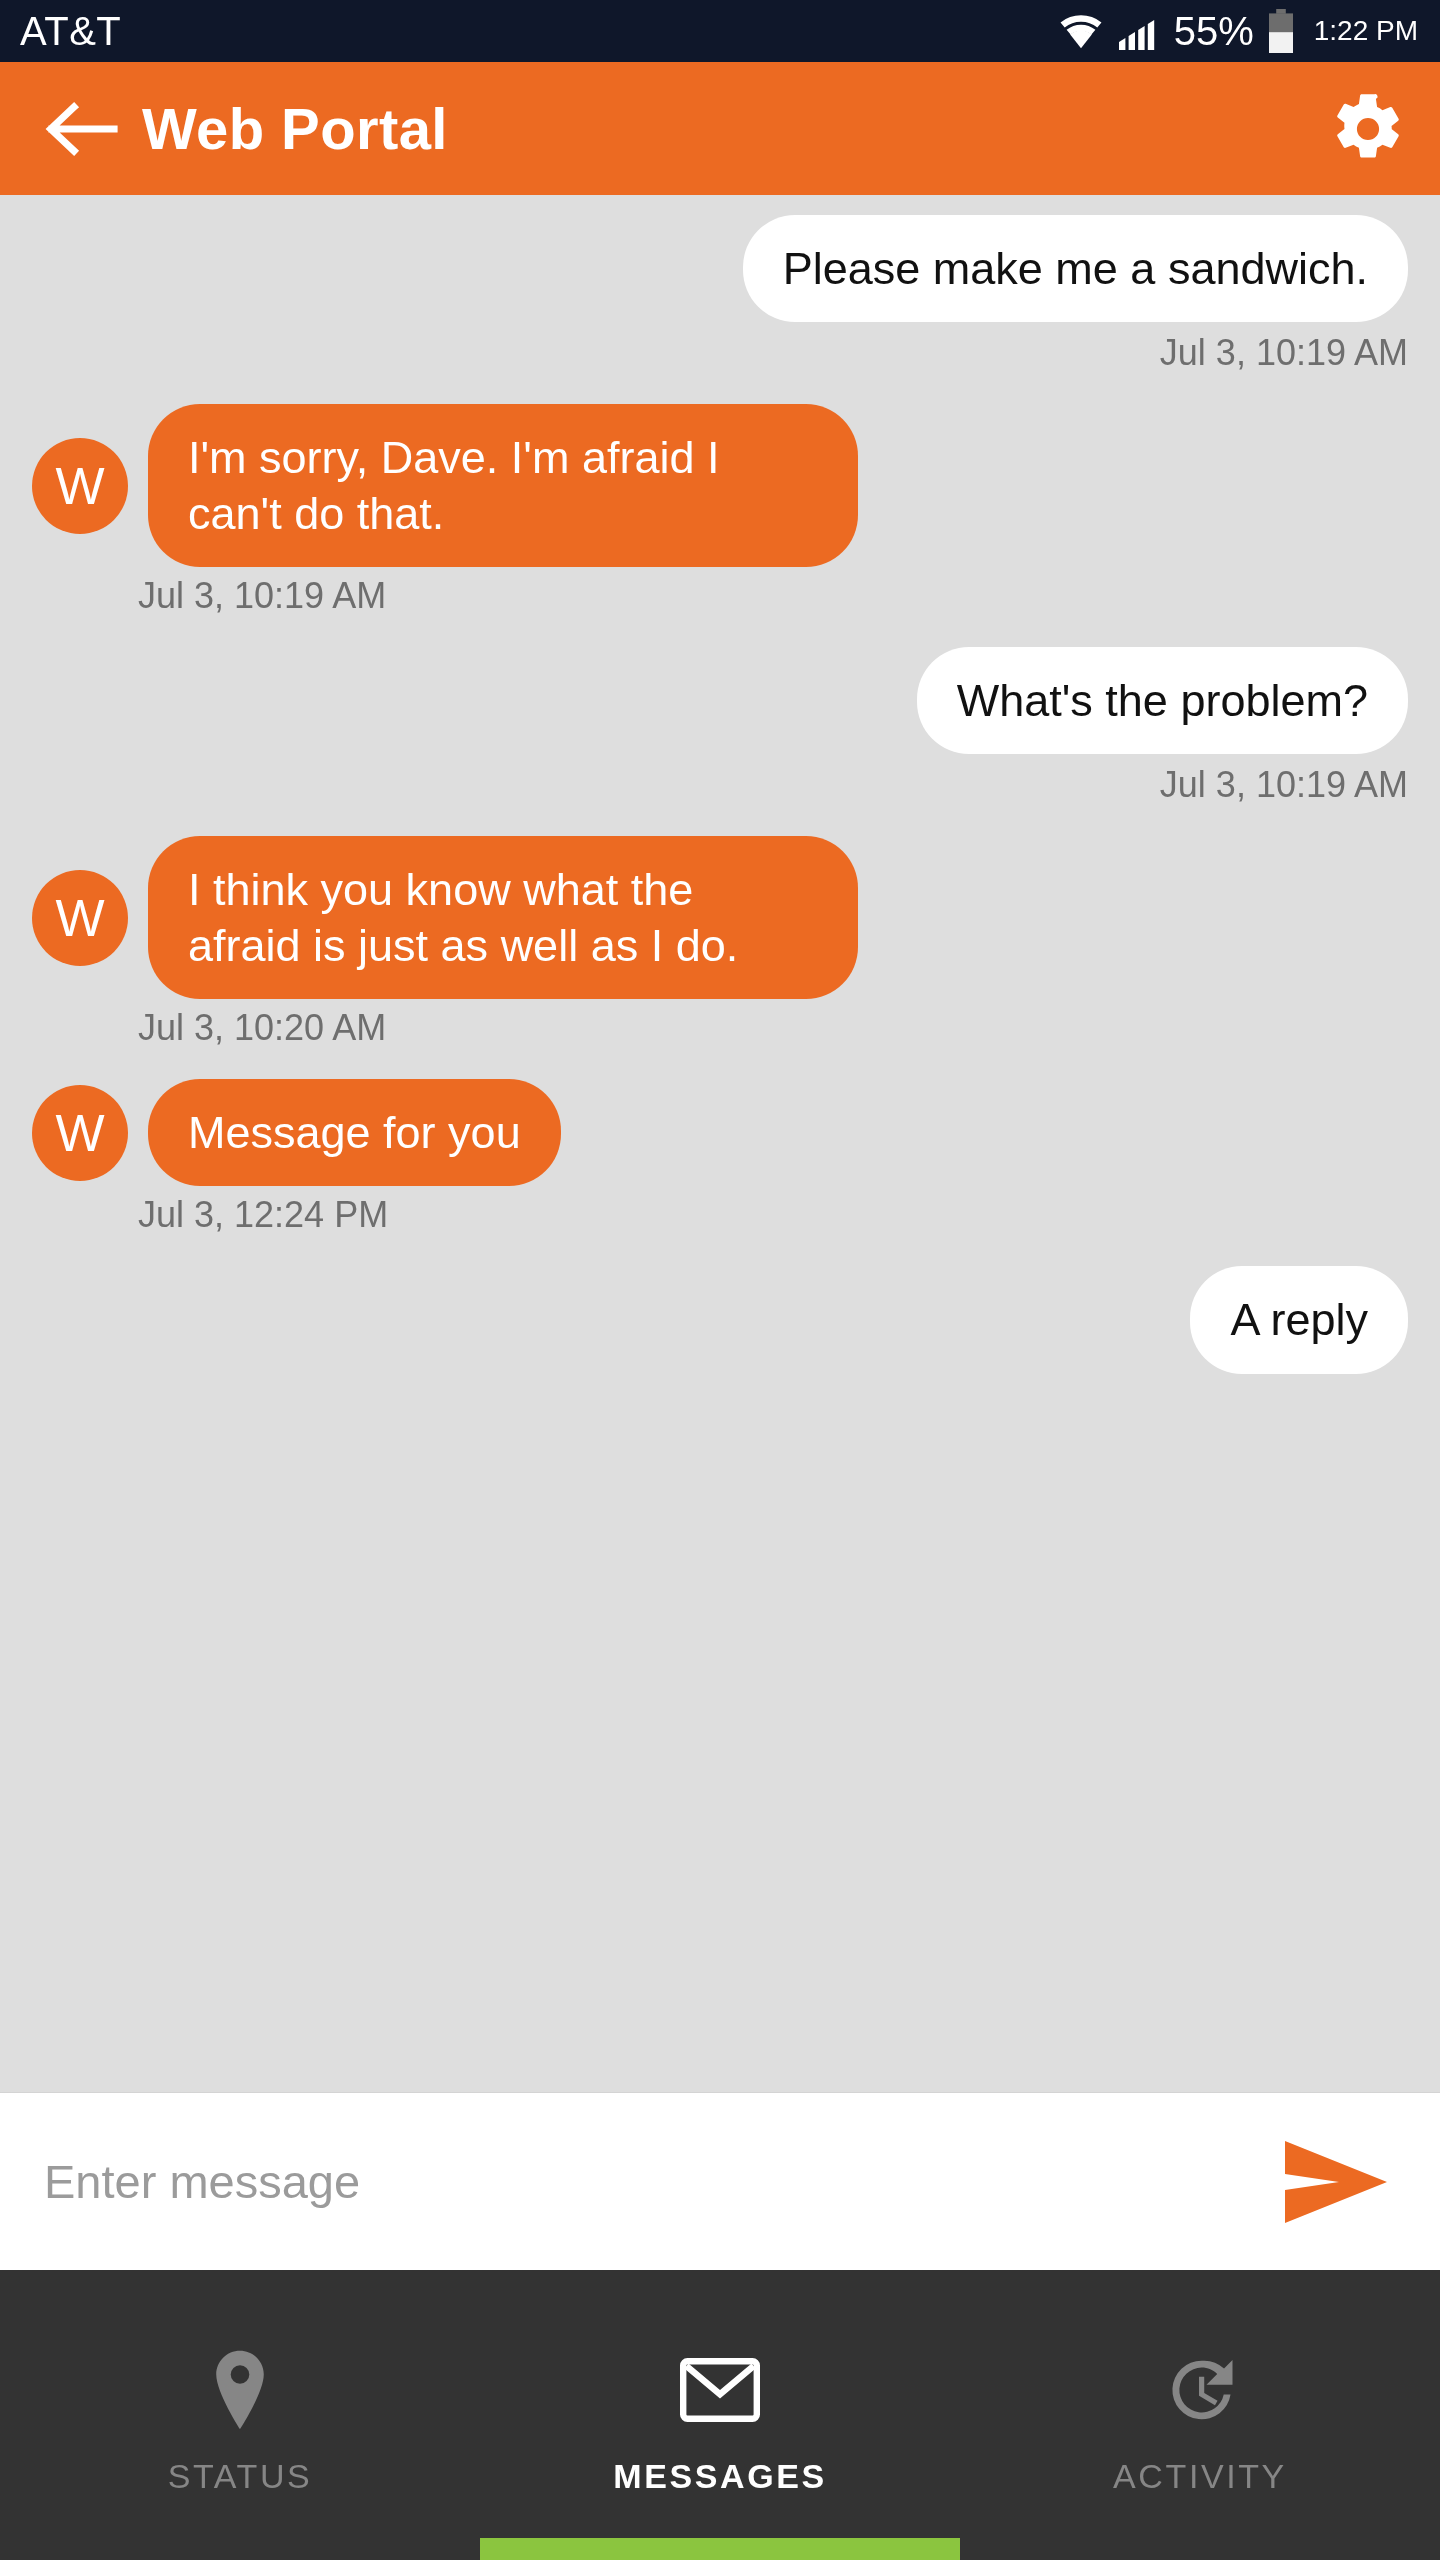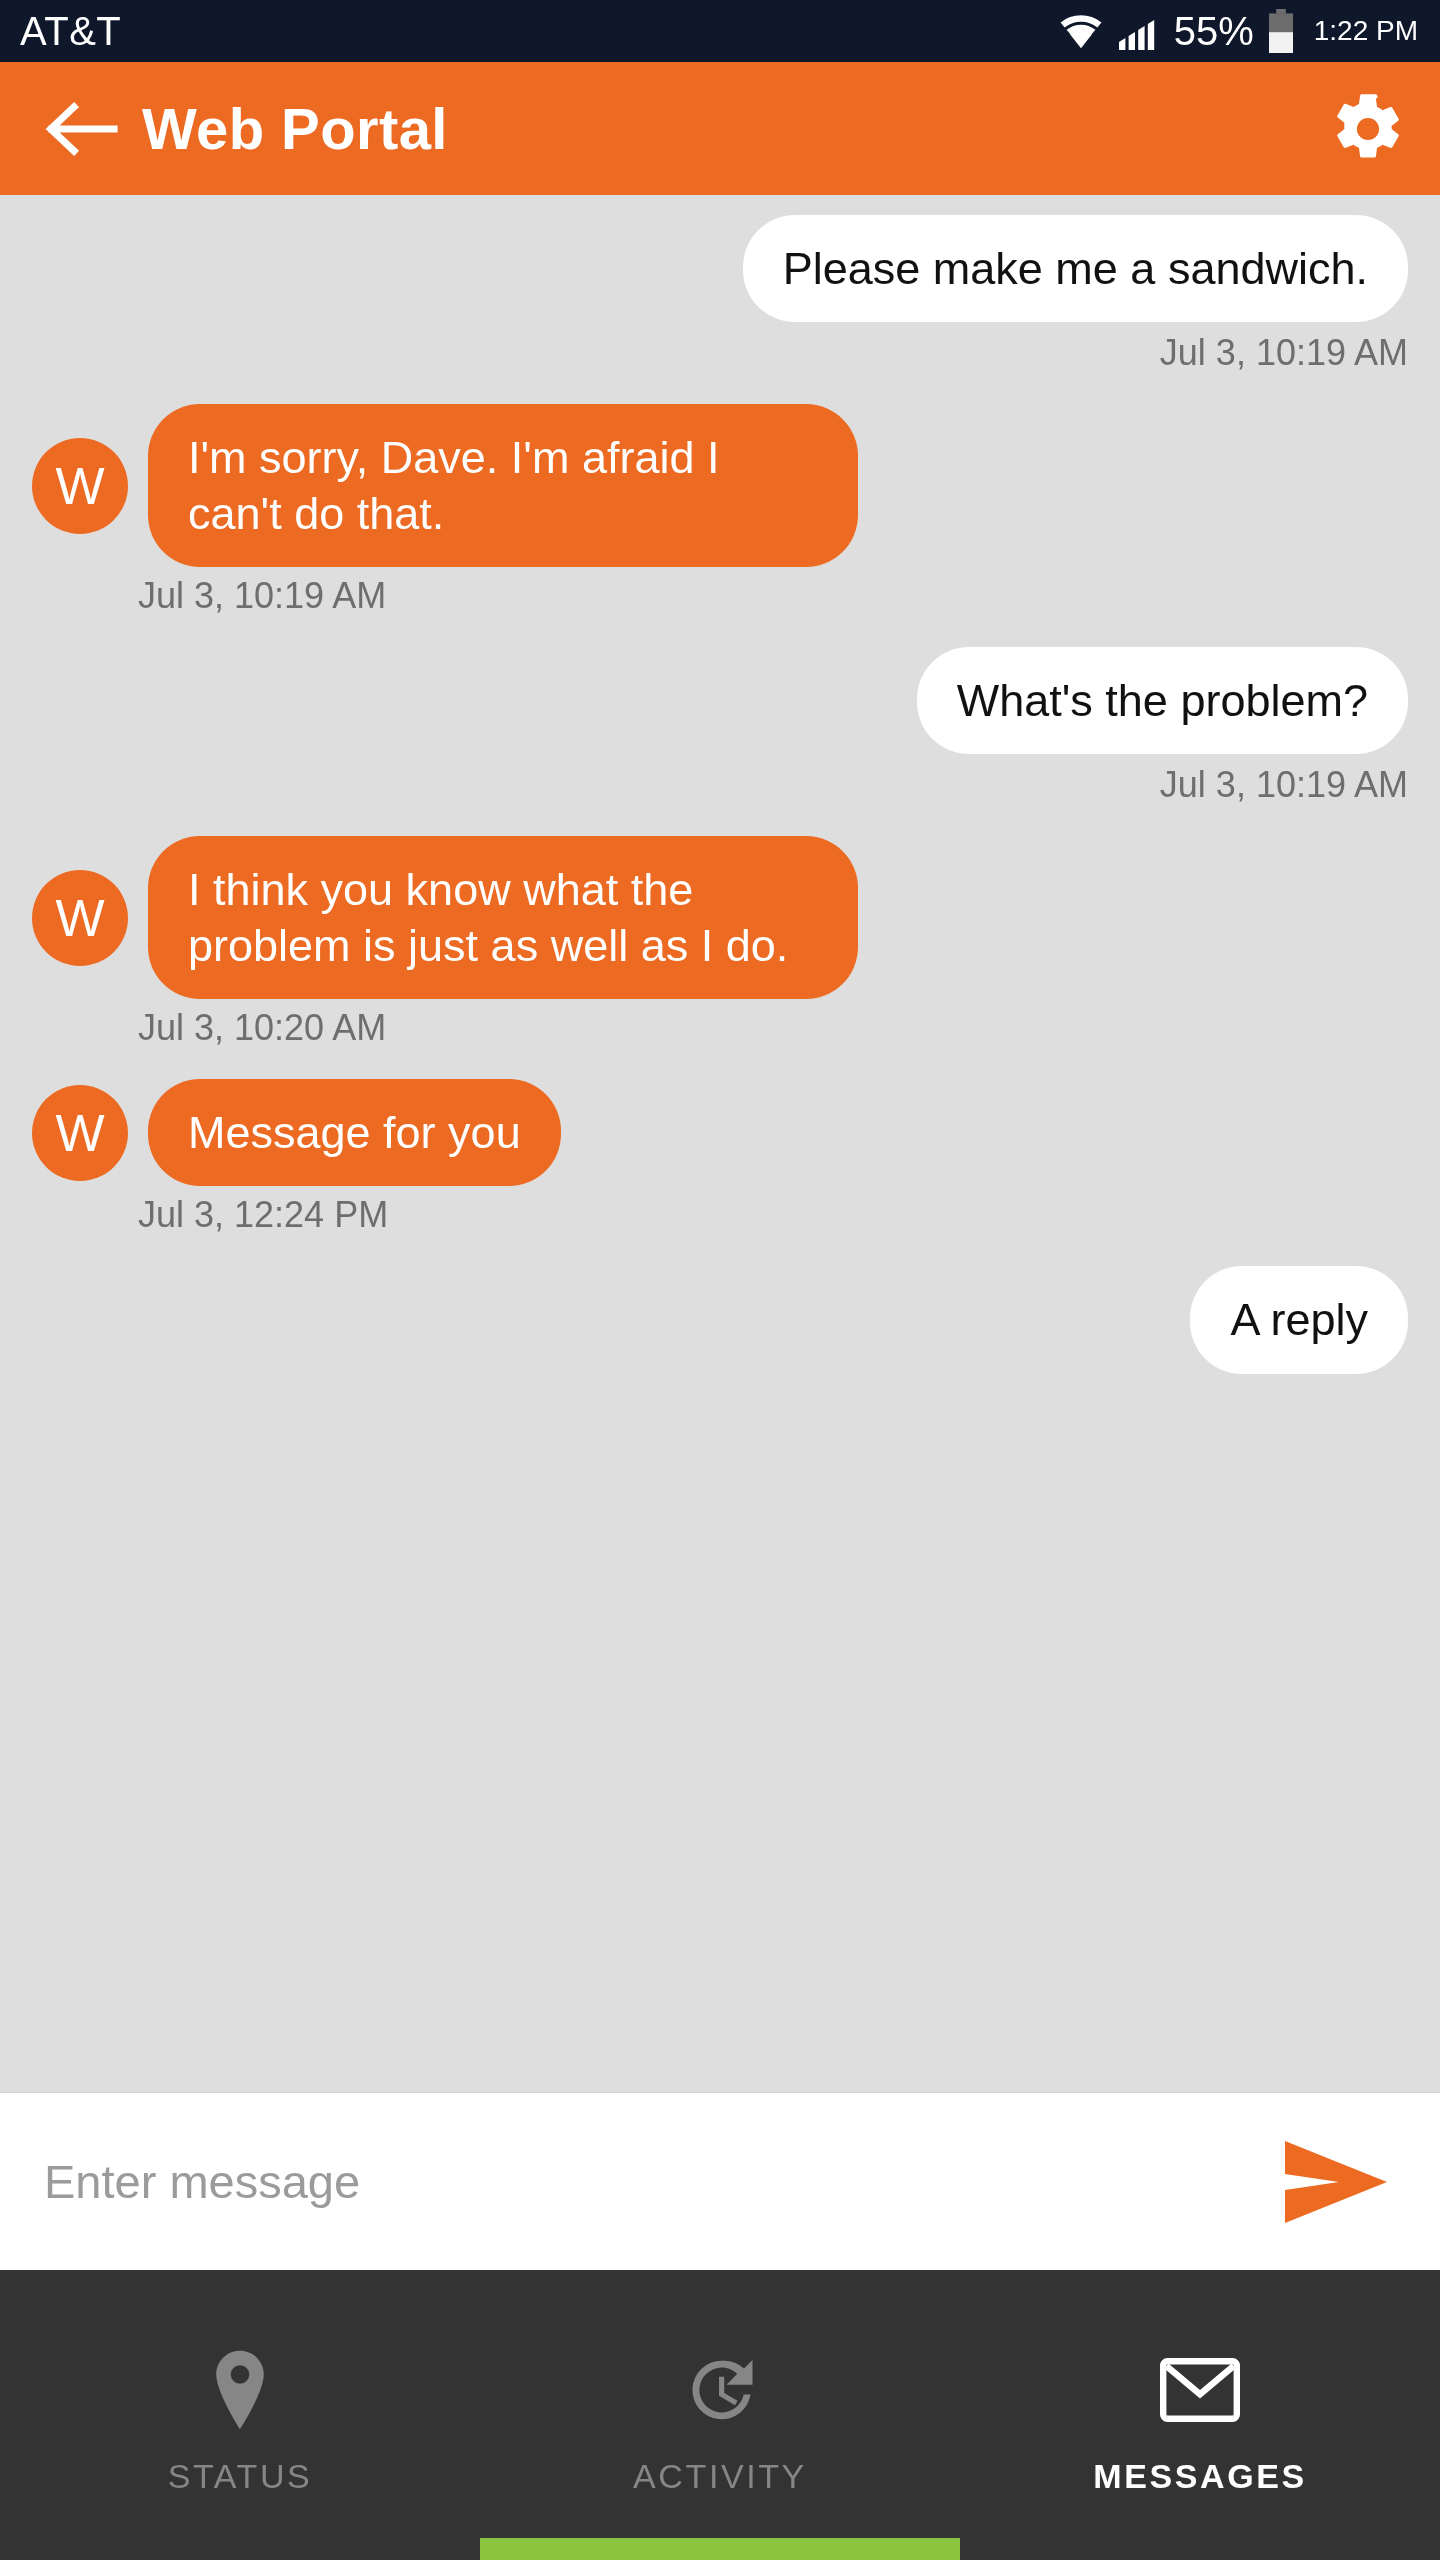--- a/index.html
+++ b/index.html
@@ -158,21 +158,21 @@
     </div>
     <div class="stamp in">Jul 3, 10:19 AM</div>
 
     <div class="msg-row out">
       <div class="bubble out">What's the problem?</div>
     </div>
     <div class="stamp out">Jul 3, 10:19 AM</div>
 
     <div class="msg-row in">
       <div class="avatar">W</div>
-      <div class="bubble in">I think you know what the problem is just as well as I do.</div>
+      <div class="bubble in">I think you know what the afraid is just as well as I do.</div>
     </div>
     <div class="stamp in">Jul 3, 10:20 AM</div>
 
     <div class="msg-row in">
       <div class="avatar">W</div>
       <div class="bubble in">Message for you</div>
     </div>
     <div class="stamp in">Jul 3, 12:24 PM</div>
 
     <div class="msg-row out clipped">
@@ -195,36 +195,36 @@
     <div class="navitem inactive">
       <span class="navicon">
         <svg width="62" height="84" viewBox="0 0 24 32">
           <path fill="#868686" d="M12 0.8C6.9 0.8 2.8 4.9 2.8 10c0 7 9.2 21.2 9.2 21.2S21.2 17 21.2 10c0-5.1-4.1-9.2-9.2-9.2z"></path>
           <circle cx="12" cy="10" r="3.6" fill="#333333"></circle>
         </svg>
       </span>
       <span class="navlabel">STATUS</span>
     </div>
 
+    <div class="navitem active">
+      <span class="navicon">
+        <svg width="80" height="64" viewBox="0 0 30 24">
+          <rect x="1.2" y="1.2" width="27.6" height="21.6" rx="1.6" fill="none" stroke="#ffffff" stroke-width="2.4"></rect>
+          <path fill="none" stroke="#ffffff" stroke-width="2.4" d="M2.4 3 L15 13.6 L27.6 3"></path>
+        </svg>
+      </span>
+      <span class="navlabel">MESSAGES</span>
+    </div>
+
     <div class="navitem inactive">
       <span class="navicon">
         <svg width="78" height="78" viewBox="0 0 24 24">
           <path fill="#868686" d="M12.5 3a9 9 0 1 0 8.9 10.4h-2.1A6.9 6.9 0 1 1 12.5 5.1c1.9 0 3.6.8 4.8 2l-3.3 3.3H22V2.8l-2.6 2.6A8.96 8.96 0 0 0 12.5 3z"></path>
           <path fill="#868686" d="M11.7 7.9h1.6v5l4.1 2.4-.8 1.4-4.9-2.9z"></path>
         </svg>
       </span>
       <span class="navlabel">ACTIVITY</span>
     </div>
 
-    <div class="navitem active">
-      <span class="navicon">
-        <svg width="80" height="64" viewBox="0 0 30 24">
-          <rect x="1.2" y="1.2" width="27.6" height="21.6" rx="1.6" fill="none" stroke="#ffffff" stroke-width="2.4"></rect>
-          <path fill="none" stroke="#ffffff" stroke-width="2.4" d="M2.4 3 L15 13.6 L27.6 3"></path>
-        </svg>
-      </span>
-      <span class="navlabel">MESSAGES</span>
-    </div>
-
     <div class="indicator"></div>
   </div>
 
 </div>
 
 </body></html>

